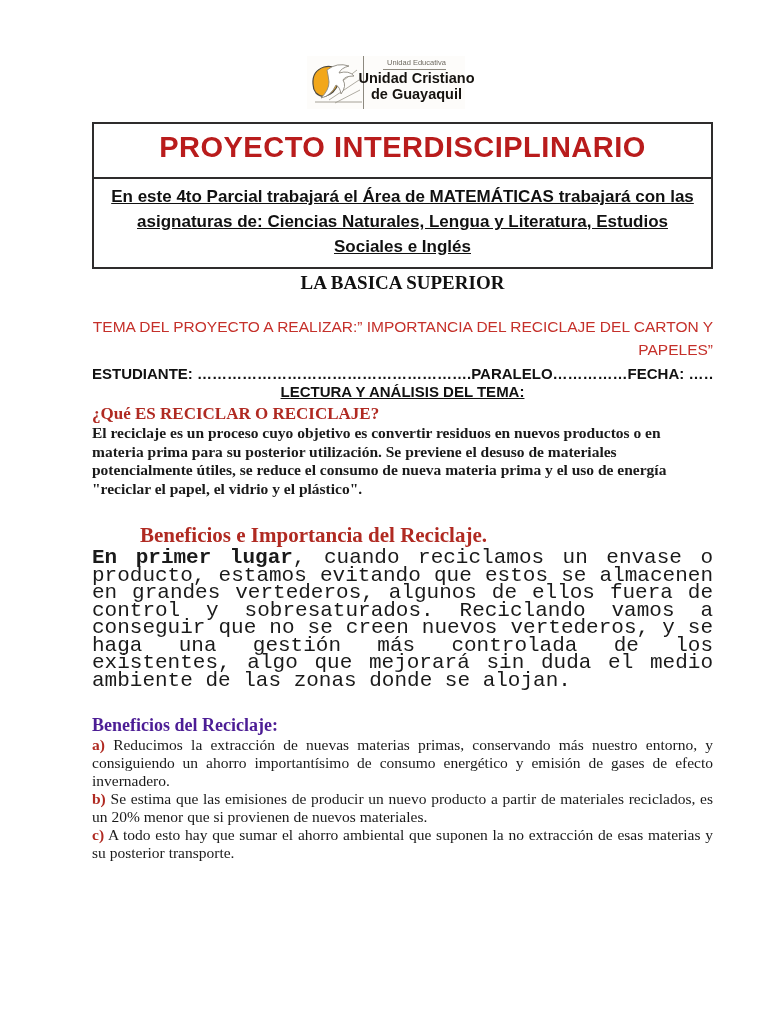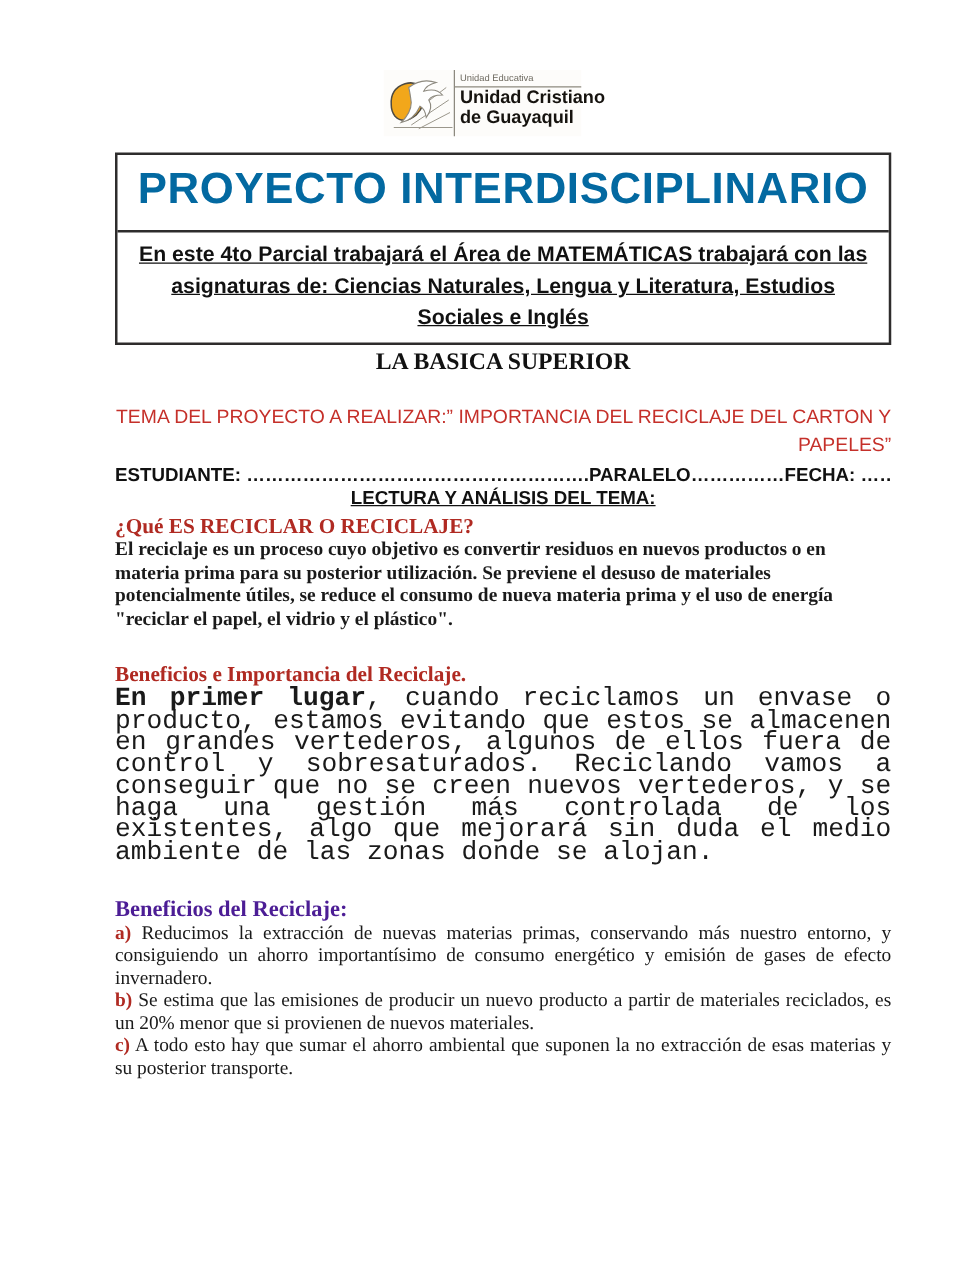--- a/index.html
+++ b/index.html
@@ -3,38 +3,38 @@
 <meta charset="utf-8">
 <style>
   html,body{margin:0;padding:0;}
   body{
     width:768px;height:1024px;background:#ffffff;position:relative;
     font-family:"Liberation Sans",sans-serif;color:#1c1c1c;overflow:hidden;
   }
   
   .logo{position:absolute;top:56px;left:307px;width:158px;height:53px;display:flex;background:#fdfcfa;}
   .logo-emblem{width:56px;height:53px;position:relative;flex:0 0 auto;}
-  .logo-right{flex:1;border-left:1px solid #8d897f;display:flex;flex-direction:column;min-width:0;}
+  .logo-right{flex:1;border-left:1px solid #8d897f;display:flex;flex-direction:column;min-width:0;align-items:center;}
   .logo-top{font-size:7.5px;color:#6e6a60;padding:2px 0 2px 4px;border-bottom:1px solid #8d897f;white-space:nowrap;}
   .logo-name{font-weight:bold;font-size:14.5px;line-height:16px;color:#16130f;padding-left:4px;white-space:nowrap;}
   .logo-name:first-of-type{margin-top:2px;}
   
   .content{position:absolute;top:122px;left:92px;width:621px;}
   .title-box{border:2px solid #2e2c2c;background:#fff;}
   .title-cell{border-bottom:2px solid #2e2c2c;text-align:center;padding:7px 4px 13px;}
-  .title-text{font-weight:bold;font-size:35px;letter-spacing:.5px;color:#0369a1;}
+  .title-text{font-weight:bold;font-size:29px;letter-spacing:.5px;color:#b91c1c;}
   .subtitle-cell{text-align:center;font-weight:bold;font-size:17px;line-height:25px;padding:5px 10px 8px;color:#111;text-decoration:underline;}
   .basica{margin-top:3px;text-align:center;font-family:"Liberation Serif",serif;font-weight:bold;font-size:19px;color:#111;}
   .tema{margin-top:21px;text-align:right;font-weight:normal;font-size:15.5px;line-height:23px;color:#c5302a;}
   .student-line{margin-top:4px;font-weight:bold;font-size:15px;color:#111;white-space:nowrap;overflow:hidden;}
   .lectura{margin-top:1px;text-align:center;font-weight:bold;font-size:15px;color:#111;text-decoration:underline;}
   .q-heading{margin-top:4px;font-family:"Liberation Serif",serif;font-weight:bold;font-size:17px;color:#b02a22;}
   .p-bold{font-family:"Liberation Serif",serif;font-weight:bold;font-size:15.5px;line-height:18.5px;color:#1a1a1a;}
   .gap14{margin-top:15px;}
-  .h-red{margin-top:25px;font-family:"Liberation Serif",serif;font-weight:bold;font-size:17px;color:#b02a22;}
+  .h-red{margin-top:25px;font-family:"Liberation Serif",serif;font-weight:bold;font-size:21px;color:#b02a22;margin-left:48px;}
   .p-just{font-family:Liberation Mono, monospace;font-size:21px;line-height:17.5px;color:#1a1a1a;text-align:justify;margin-top:1px;}
   .lead-bold{font-weight:bold;}
   .h-black{margin-top:26px;font-family:"Liberation Serif",serif;font-weight:bold;font-size:18px;color:#4c1d95;}
   .benefit{font-family:"Liberation Serif",serif;font-size:15.5px;line-height:18px;color:#1a1a1a;text-align:justify;}
   .marker{color:#b02a22;font-weight:bold;}
 </style>
 </head>
 <body>
 
 <div class="logo">

